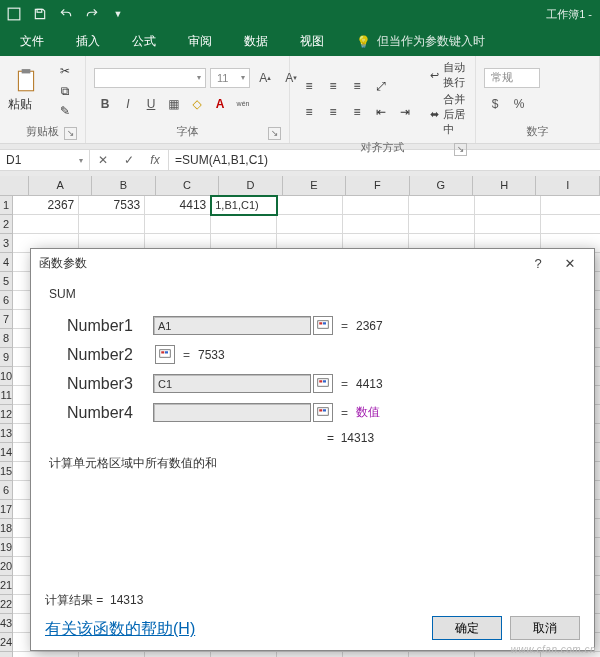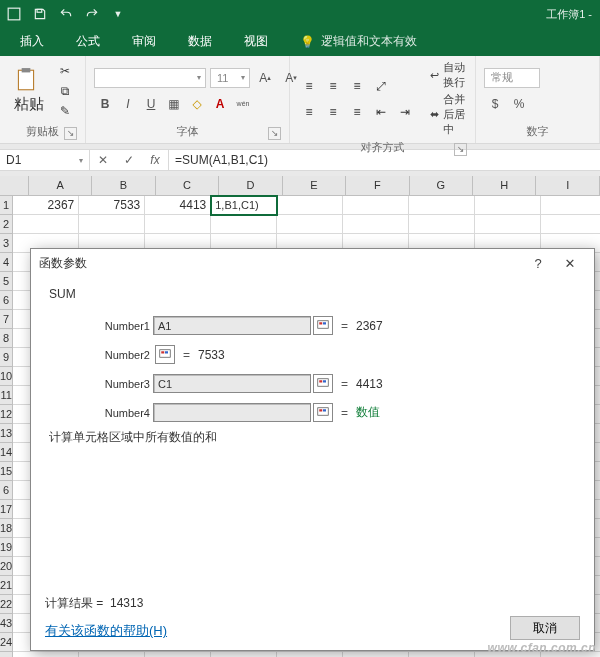--- a/index.html
+++ b/index.html
@@ -18,21 +18,21 @@
   .tab.active { background:#fff; color:#0f6b3a; }
   .tabs .hint { margin-left: 16px; display: flex; align-items: center; gap: 6px; opacity: .85; padding-bottom: 6px;}
 
   
   .ribbon { height: 88px; background: #f3f3f3; border-bottom: 1px solid #d9d9d9; display:flex; }
   .group { border-right: 1px solid #e0e0e0; padding: 4px 8px 0; display:flex; flex-direction:column; justify-content:space-between; }
   .group-body { flex:1; display:flex; align-items:center; gap:6px; }
   .group-label { text-align:center; font-size:11px; color:#666; padding:3px 0 4px; position:relative;}
   .glaunch { position:absolute; right:0; bottom:3px; width:13px;height:13px;border:1px solid #bbb; font-size:9px; color:#777; line-height:11px; }
 
-  .clip-paste { width: 36px; text-align:right; font-size:15px; }
+  .clip-paste { width: 36px; text-align:left; font-size:12px; }
   .clip-paste svg { width:26px;height:26px;display:block;margin:0 auto 2px; }
   .clip-side { display:flex; flex-direction:column; gap:2px; margin-left:4px;}
   .clip-side div { width:22px;height:18px; display:flex;align-items:center;justify-content:center; }
 
   .font-row { display:flex; flex-direction:column; gap:6px; }
   .font-sel { display:flex; gap:4px;}
   .font-box { border:1px solid #c8c8c8; background:#fff; height:20px; display:flex;align-items:center;padding:0 4px 0 6px; color:#888; font-size:11px;}
   .font-box .arr { margin-left:auto; font-size:8px;}
   .font-btns { display:flex; gap:1px; }
   .fb { width:22px; height:20px; display:flex;align-items:center;justify-content:center; font-size:12px; color:#555;}
@@ -70,40 +70,40 @@
 
   
   .dialog { position:absolute; left:30px; top:248px; width:565px; height:403px; background:#fff; border:1px solid #888; box-shadow: 3px 3px 14px rgba(0,0,0,.35); }
   .dlg-title { height:28px; display:flex; align-items:center; padding:0 8px; font-size:12px; }
   .dlg-title .sp{margin-left:auto;}
   .dlg-ic { width:32px; text-align:center; font-size:13px; color:#444; cursor:pointer;}
   .dlg-body { padding: 10px 14px 0;  }
   .func-name { font-size:12px; margin-bottom:10px; padding-left:4px;}
   .args { padding-left: 22px;}
   .argrow { display:flex; align-items:center; height:29px; }
-  .arglbl { width:86px; text-align:right; font-size:11px; padding-right:3px;}
+  .arglbl { width:86px; text-align:right; font-size:16px; padding-right:23px;}
   .argin { width:158px; height:19px; border:1px solid #888; background:#e9e9e9; display:flex; align-items:center; padding:0 4px; font-size:11px; box-shadow: inset 1px 1px 0 #bbb;}
   .argref { width:20px; height:19px; border:1px solid #888; margin-left:2px; display:flex;align-items:center;justify-content:center; }
   .argref svg{width:12px;height:12px;}
   .argeq { padding:0 8px; color:#555;}
   .argval { font-size:12px;}
-  .argval.ph{color:#15803d;font-family:Liberation Serif, serif;}
+  .argval.ph{color:#a21caf;font-family:Liberation Serif, serif;}
   .bigeq { padding:4px 0 8px 282px; font-size:12px;}
   .desc { font-size:12px; padding:2px 4px 10px;}
   .desc-det { display:flex; padding:2px 0; font-size:12px;}
   .desc-det .k{ width:156px; text-align:right; padding-right:6px;}
   .desc-det .v{ flex:1; line-height:1.5;}
   .dlg-foot { position:absolute; bottom:10px; left:14px; right:14px;}
   .result { font-size:12px; margin-bottom:10px;}
-  .help { color:#0065b3; text-decoration:underline; font-size:13px; cursor:pointer;}
+  .help { color:#0065b3; text-decoration:underline; font-size:16px; cursor:pointer;}
   .btns { position:absolute; right:0; bottom:0; display:flex; gap:8px;}
   .btn { width:70px; height:24px; border:1px solid #adadad; background:#e1e1e1; font-size:12px; cursor:pointer; }
   .btn.primary{ border:1px solid #0065b3; }
 
-  .wm { position:absolute; right:4px; bottom:2px; color:#bbb; font-size:12px; font-style:italic; letter-spacing:.5px; pointer-events:none;font-weight:bold;}
+  .wm { position:absolute; right:4px; bottom:2px; color:#bbb; font-size:10px; font-style:italic; letter-spacing:.5px; pointer-events:none;}
 </style>
 </head>
 <body>
 
 <div class="titlebar">
   <div class="qat">
     <div class="qat-ic">
         <svg viewBox="0 0 24 24">
           <rect x="2" y="2" width="20" height="20" fill="none" stroke="#fff" stroke-width="2"></rect>
         </svg>
@@ -125,28 +125,29 @@
           <path d="M15 14l5-5-5-5"></path>
           <path d="M20 9H10a6 6 0 00-6 6v1"></path>
         </svg>
       </div>
     <div class="qat-ic" style="font-size:9px;">▼</div>
   </div>
   <div class="title-text">工作簿1 -</div>
 </div>
 
 <div class="tabs">
+  <div class="tab">文件</div>
   <div class="tab">插入</div>
   <div class="tab">公式</div>
   <div class="tab">审阅</div>
   <div class="tab">数据</div>
   <div class="tab">视图</div>
   <div class="hint">
     <span>💡</span>
-    <span>逻辑值和文本有效</span>
+    <span>但当作为参数键入时</span>
   </div>
 </div>
 
 <div class="ribbon">
   <div class="group" style="width:86px;">
     <div class="group-body">
       <div class="clip-paste">
         <svg viewBox="0 0 24 24">
             <rect x="5" y="3" width="14" height="18" fill="#fff" stroke="#b77b2a"></rect>
             <rect x="8" y="1" width="8" height="4" fill="#888"></rect>
@@ -641,24 +642,26 @@
             <svg viewBox="0 0 16 16">
               <rect x="1" y="1" width="14" height="10" fill="#fff" stroke="#555"></rect>
               <rect x="3" y="3" width="4" height="3" fill="#c33"></rect>
               <rect x="8" y="3" width="4" height="3" fill="#36c"></rect>
             </svg>
           </div>
           <div class="argeq">=</div>
           <div class="argval ph">数值</div>
         </div>
       </div>
+    <div class="bigeq"><span>=</span>&nbsp;&nbsp;<span>14313</span></div>
     <div class="desc">计算单元格区域中所有数值的和</div>
   </div>
   <div class="dlg-foot">
     <div class="result"><span>计算结果 =</span>&nbsp;&nbsp;<span>14313</span></div>
     <a class="help">有关该函数的帮助(H)</a>
     <div class="btns">
+      <button class="btn primary">确定</button>
       <button class="btn">取消</button>
     </div>
   </div>
 </div>
 
 <div class="wm">www.cfan.com.cn</div>
 
 </body></html>

